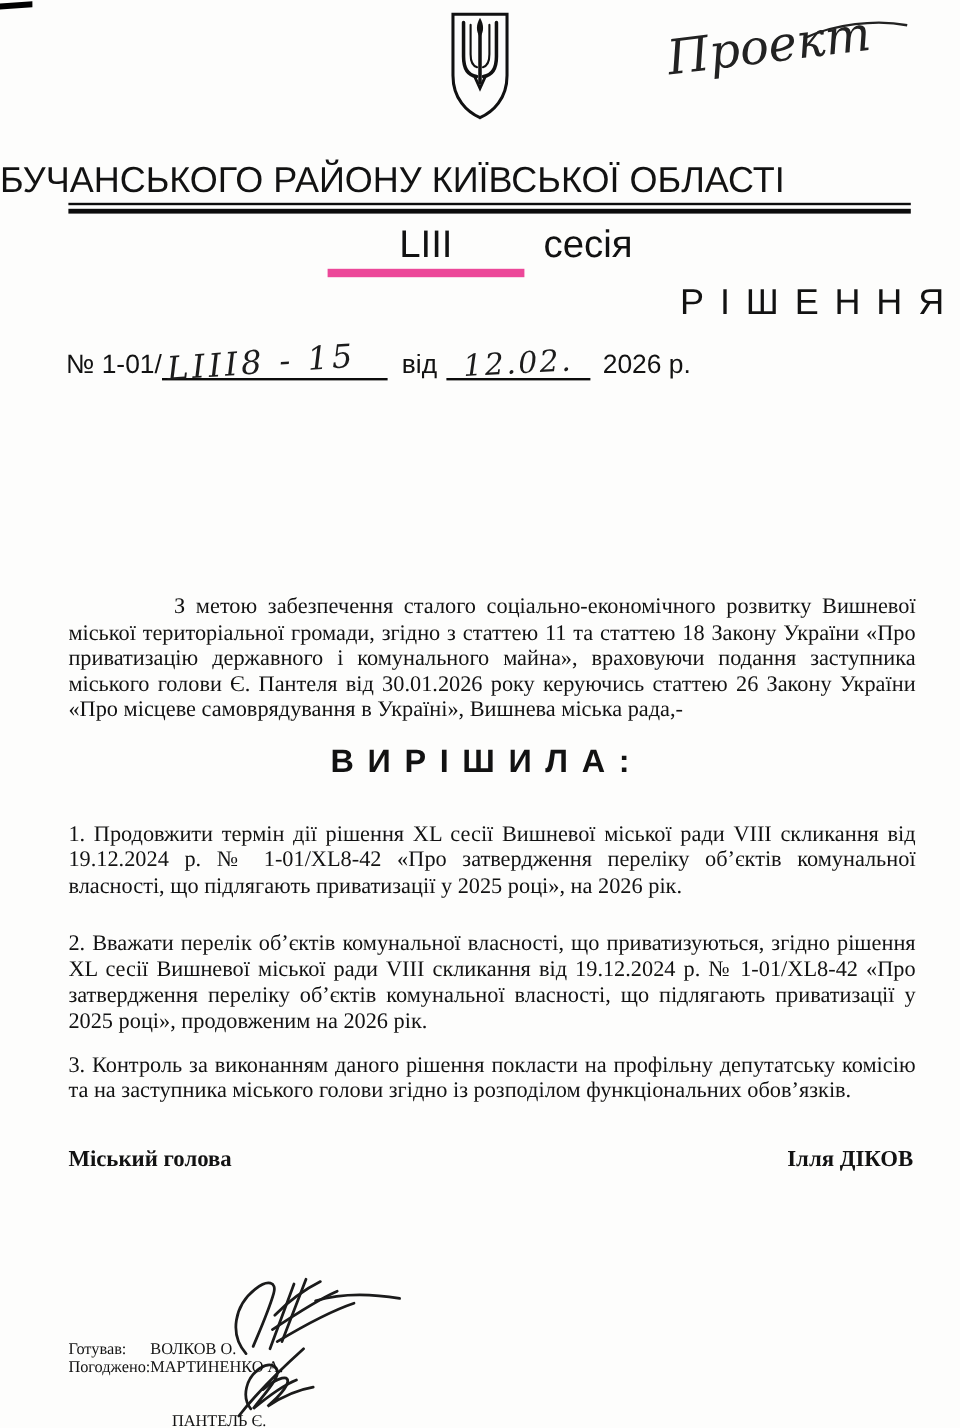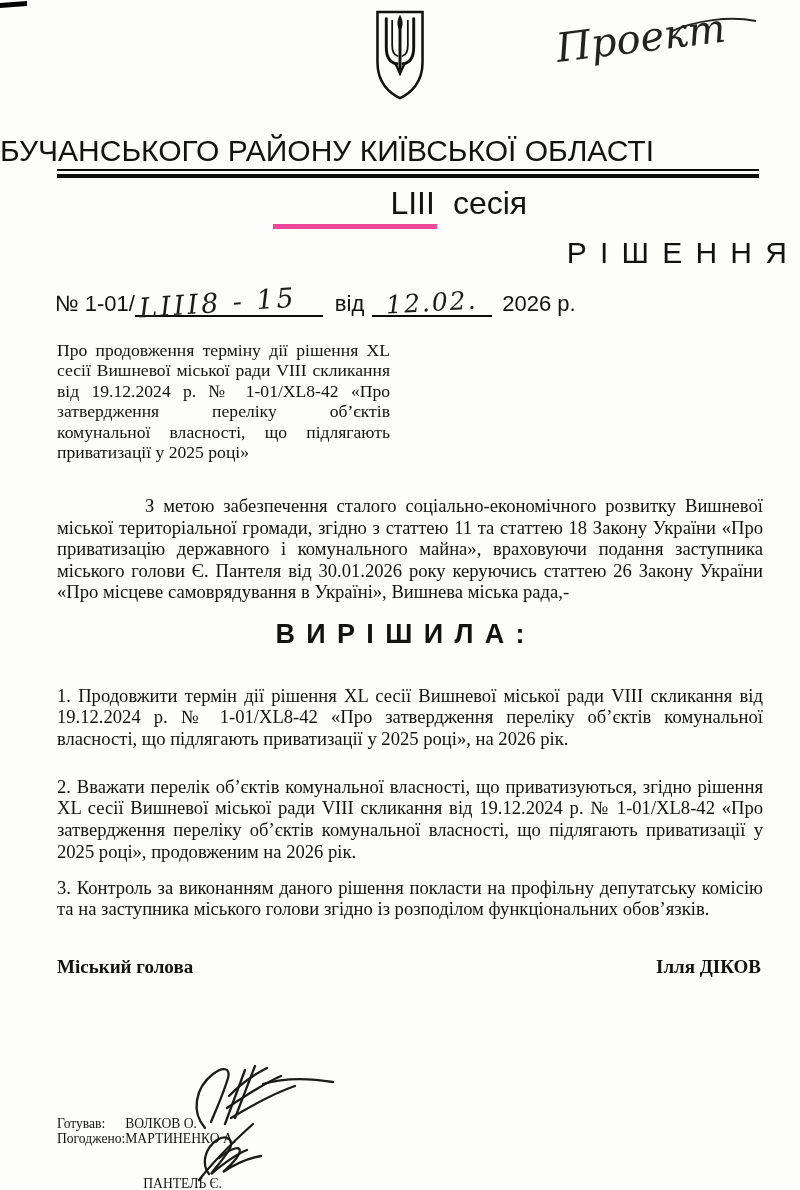--- a/index.html
+++ b/index.html
@@ -20,22 +20,22 @@
   .header-title{position:absolute; top:97px; left:0; width:100%; text-align:center;
     font-weight:bold; font-size:32px; letter-spacing:-0.5px; white-space:nowrap;}
   .header-subtitle{position:absolute; top:134px; left:0; width:100%; text-align:left;
     font-size:30px; white-space:nowrap;}
 
   .double-rule{position:absolute; top:169px; left:57px; width:702px; height:3px;
     border-top:2px solid #0c0c0c; border-bottom:4px solid #0c0c0c;}
 
   .session-line{position:absolute; top:185px; left:0; width:100%; text-align:center;
     font-size:32px;}
-  .session-number{display:inline-block; min-width:160px; text-align:right;
-    border-bottom:5px solid #ec4899; padding:0 2px 2px 2px;}
+  .session-number{display:inline-block; min-width:160px; text-align:center;
+    border-bottom:7px solid #ec4899; padding:0 2px 2px 2px;}
   .session-word{margin-left:16px;}
 
   .decision-word{position:absolute; top:236px; left:0; width:100%; text-align:right;
     font-weight:normal; font-size:30px; letter-spacing:0.44em; padding-left:0.44em;
     box-sizing:border-box;}
 
   .number-line{position:absolute; top:287px; left:55px; width:708px;
     font-size:22px; display:flex; align-items:flex-end;}
   .blank{border-bottom:2px solid #0c0c0c; position:relative; height:28px;}
   .blank-number{width:188px;}
@@ -112,21 +112,20 @@
     <span class="blank blank-number">
       <span class="hw hw-number">LIII8 - 15</span>
     </span>
     <span class="vid-label">від</span>
     <span class="blank blank-date">
       <span class="hw hw-date">12.02.</span>
     </span>
     <span class="year-label">2026 р.</span>
   </div>
 
-  <div class="subject">Про продовження терміну дії рішення XL сесії Вишневої міської ради VIII скликання від 19.12.2024 р. № 1-01/XL8-42 «Про затвердження переліку об’єктів комунальної власності, що підлягають приватизації у 2025 році»</div>
 
   <div class="preamble">З метою забезпечення сталого соціально-економічного розвитку Вишневої міської територіальної громади, згідно з статтею 11 та статтею 18 Закону України «Про приватизацію державного і комунального майна», враховуючи подання заступника міського голови Є. Пантеля від 30.01.2026 року керуючись статтею 26 Закону України «Про місцеве самоврядування в Україні», Вишнева міська рада,-</div>
 
   <div class="resolved-word sans">ВИРІШИЛА:</div>
 
   <p class="item item-1">1. Продовжити термін дії рішення XL сесії Вишневої міської ради VIII скликання від 19.12.2024 р. № 1-01/XL8-42 «Про затвердження переліку об’єктів комунальної власності, що підлягають приватизації у 2025 році», на 2026 рік.</p>
   <p class="item item-2">2. Вважати перелік об’єктів комунальної власності, що приватизуються, згідно рішення XL сесії Вишневої міської ради VIII скликання від 19.12.2024 р. № 1-01/XL8-42 «Про затвердження переліку об’єктів комунальної власності, що підлягають приватизації у 2025 році», продовженим на 2026 рік.</p>
   <p class="item item-3">3. Контроль за виконанням даного рішення покласти на профільну депутатську комісію та на заступника міського голови згідно із розподілом функціональних обов’язків.</p>
 
   <div class="sig-row">

